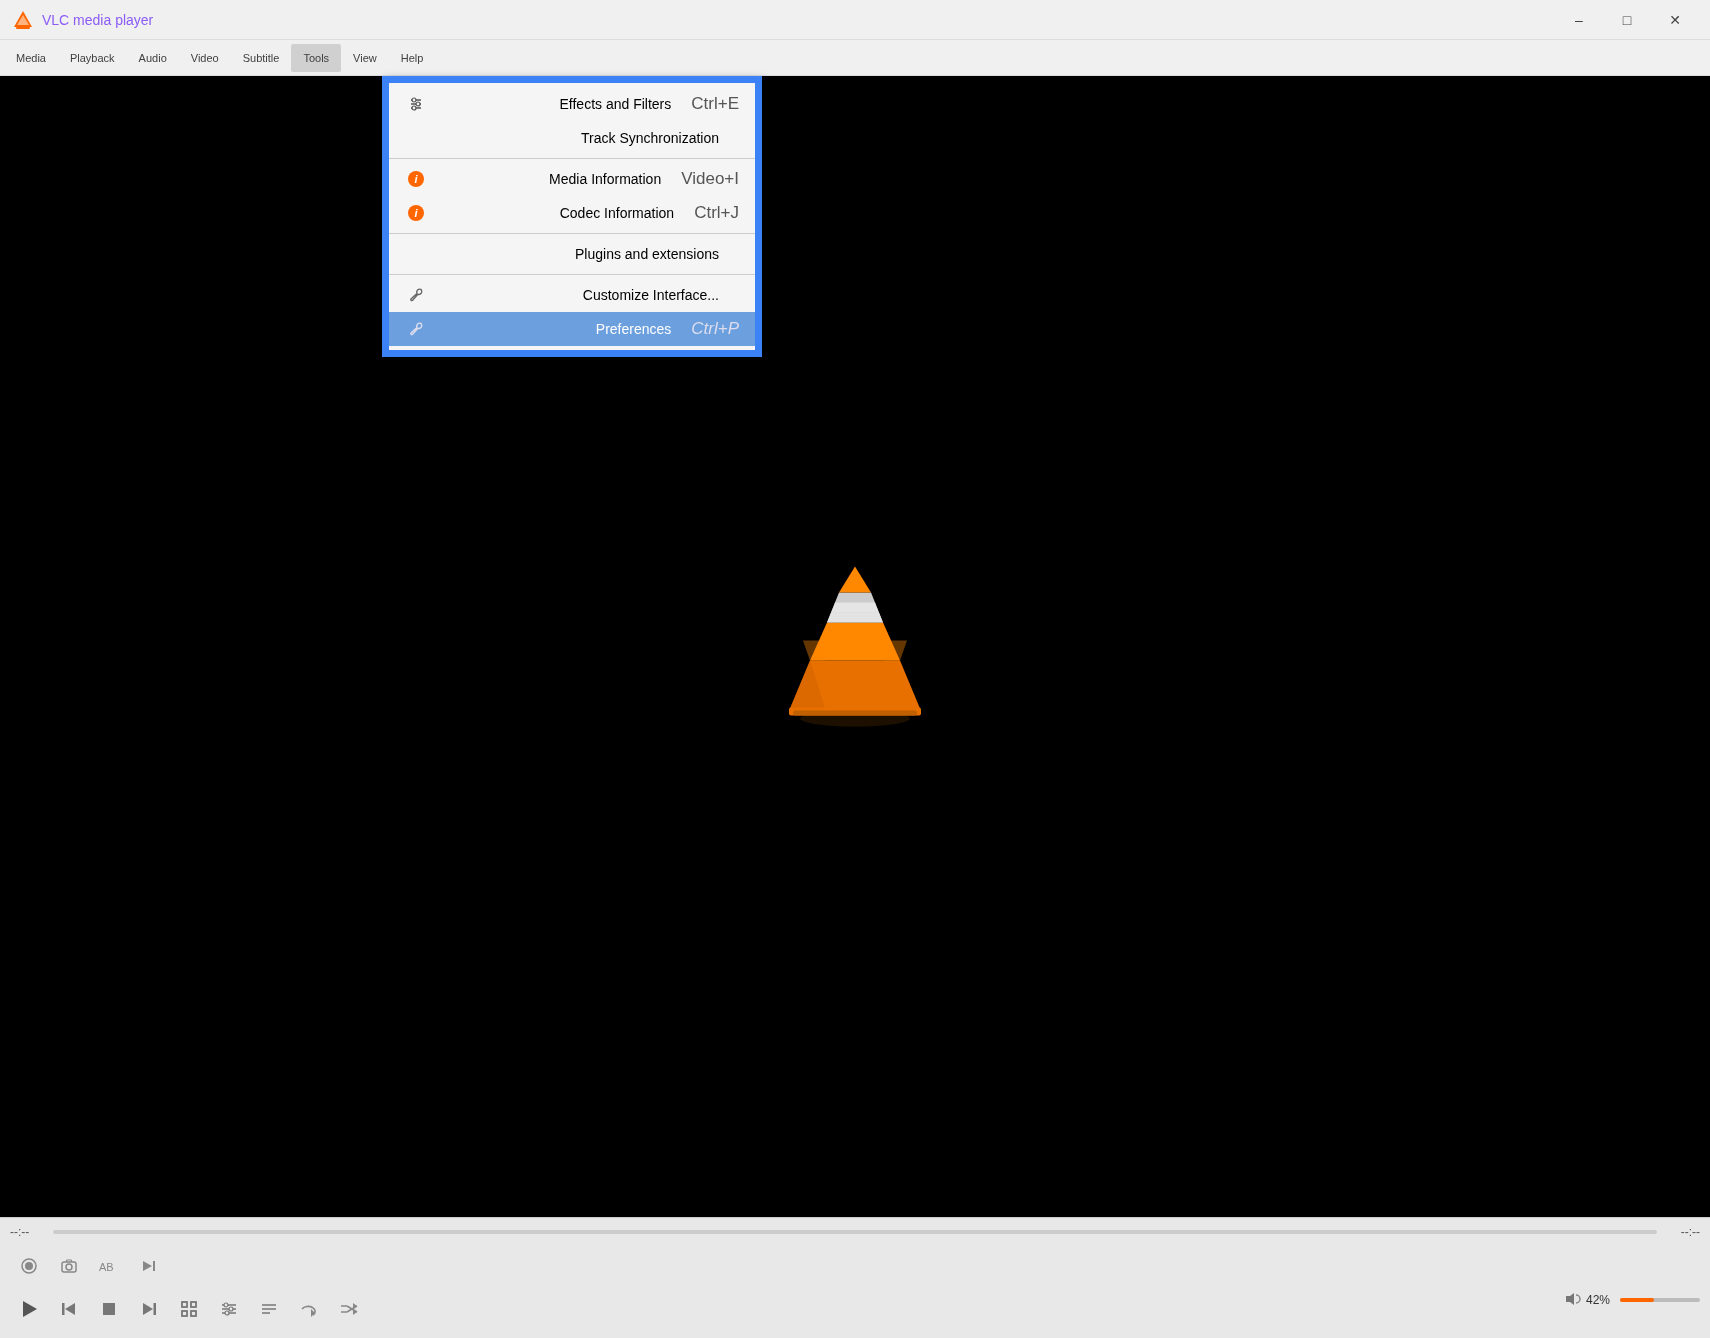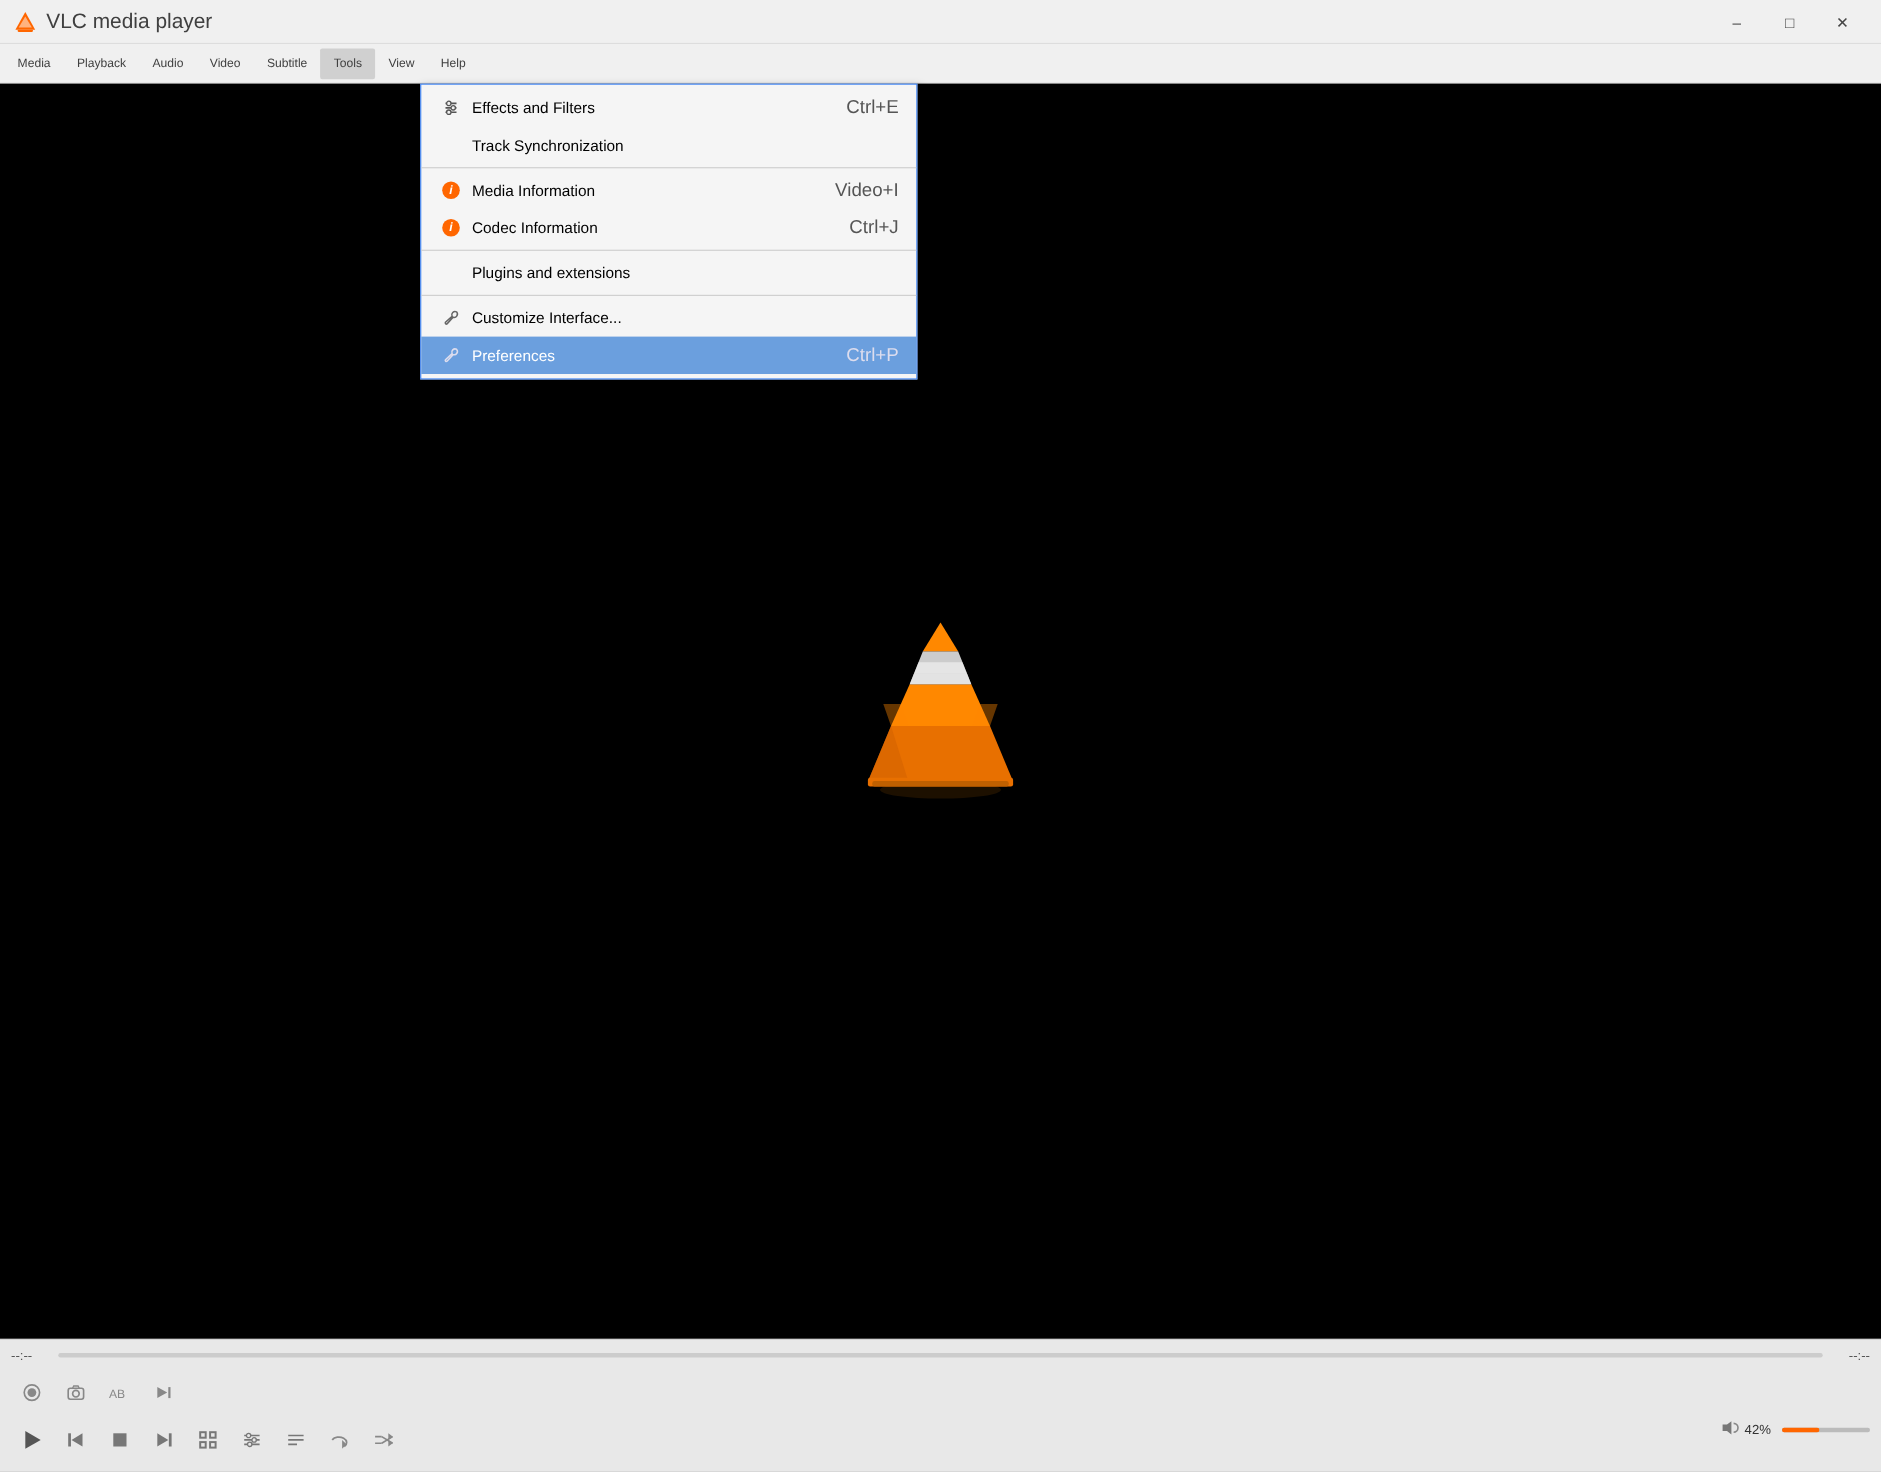--- a/index.html
+++ b/index.html
@@ -22,22 +22,22 @@
       padding: 0 12px;
       border-bottom: 1px solid #ddd;
     }
     #title-bar .app-icon {
       width: 22px;
       height: 22px;
       margin-right: 8px;
       flex-shrink: 0;
     }
     #title-bar .title-text {
-      font-size: 19px;
-      color: #404040;
+      font-size: 14px;
+      color: #8b5cf6;
       flex: 1;
     }
     #title-bar .window-controls {
       display: flex;
       gap: 2px;
     }
     #title-bar .win-btn {
       width: 46px;
       height: 32px;
       display: flex;
@@ -71,25 +71,26 @@
       border-radius: 2px;
     }
     .menu-item.active { background: #d0d0d0; }
 
     
     #tools-dropdown {
       position: absolute;
       top: 36px;
       left: 382px;
       background: #f5f5f5;
-      border: 1px solid #3b82f6;
+      border: 7px solid #3b82f6;
       box-shadow: 2px 2px 8px rgba(0,0,0,0.25);
-      width: 452px;
+      width: 380px;
       z-index: 100;
       padding: 4px 0;
+      text-align: right;
     }
     .dd-item {
       display: flex;
       align-items: center;
       padding: 6px 16px;
       cursor: pointer;
       font-size: 14px;
       color: #000;
       min-height: 30px;
     }
@@ -110,20 +111,21 @@
     .dd-item .dd-label {
       flex: 1;
     }
     .dd-item .dd-shortcut {
       color: #555;
       font-size: 17px;
       margin-left: 20px;
     }
     .dd-item.highlighted .dd-shortcut {
       color: #dde;
+      font-style: italic;
     }
     .dd-separator {
       height: 1px;
       background: #ccc;
       margin: 3px 0;
     }
     .icon-orange-info {
       width: 16px;
       height: 16px;
       border-radius: 50%;

